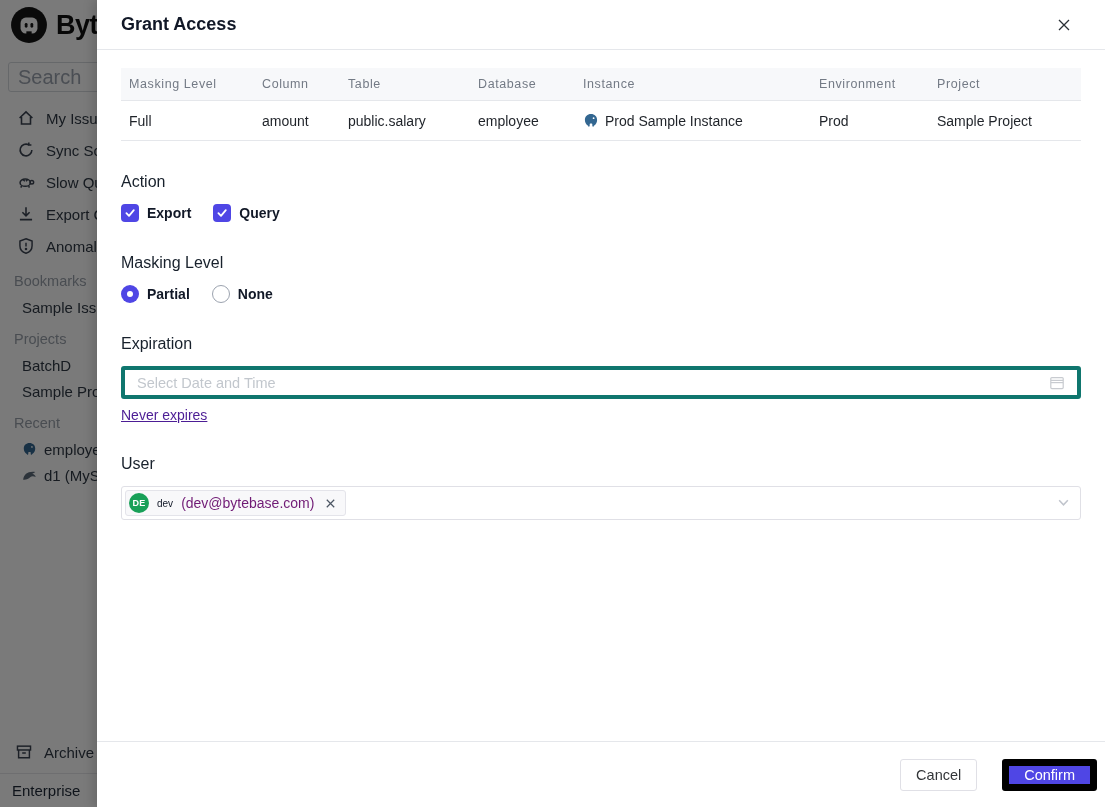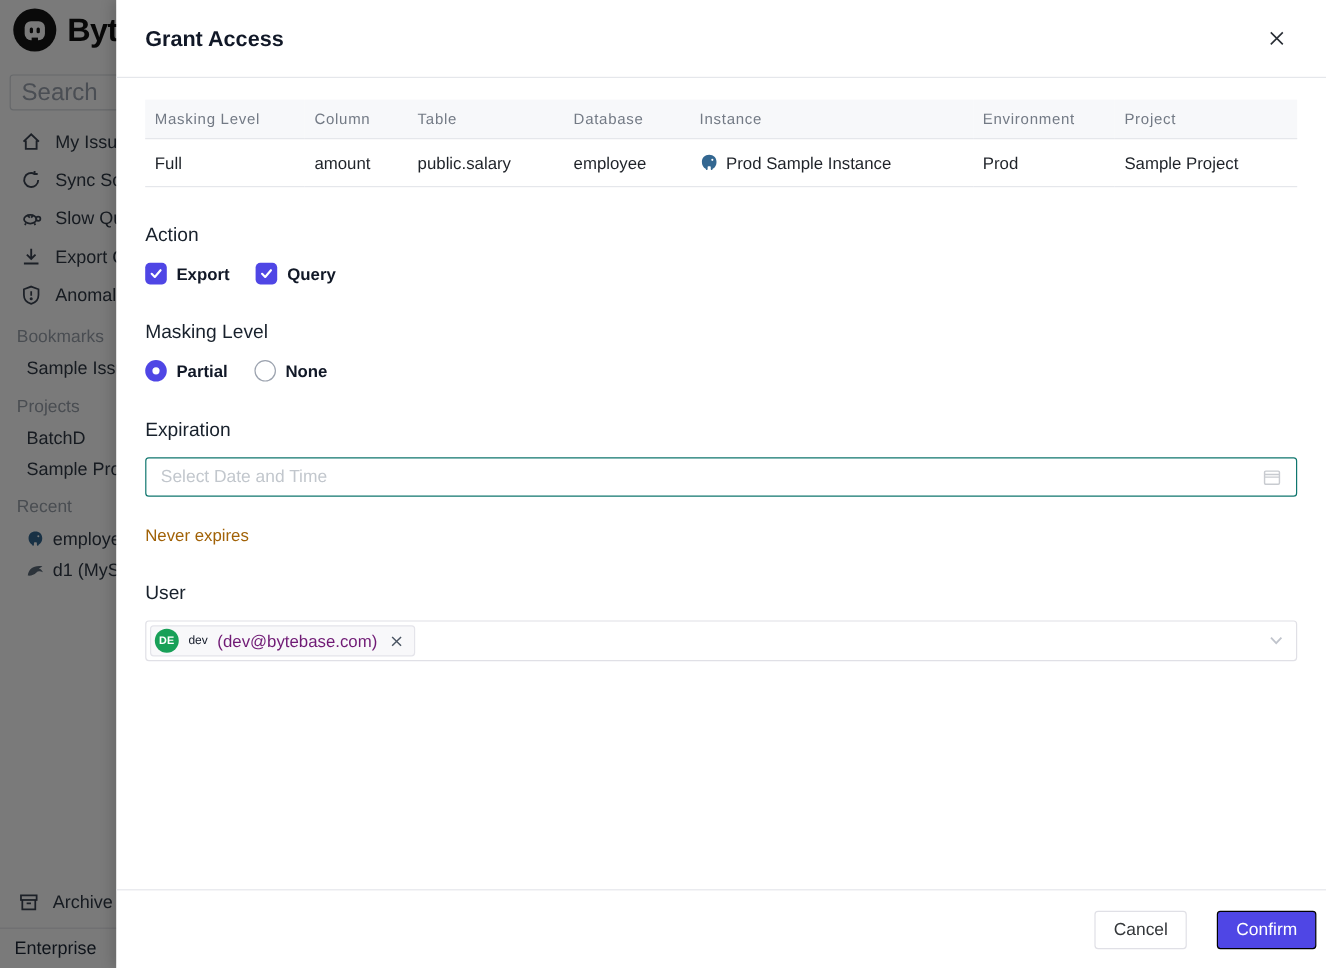--- a/index.html
+++ b/index.html
@@ -56,21 +56,21 @@
     background:rgba(0,0,0,0.52); z-index:2;
   }
 
   
   .modal {
     position:absolute; left:97px; top:0; right:0; bottom:0; z-index:3;
     background:#fff; display:flex; flex-direction:column;
     box-shadow:-4px 0 10px rgba(0,0,0,0.15);
   }
   .modal-header {
-    height:65px; flex:0 0 auto; display:flex; align-items:center;
+    height:50px; flex:0 0 auto; display:flex; align-items:center;
     justify-content:space-between; padding:0 30px 0 24px;
     border-bottom:1px solid #e5e7eb;
   }
   .modal-title { font-size:18px; font-weight:700; color:#111827; }
   .close-btn {
     width:22px; height:22px; display:flex; align-items:center; justify-content:center;
     cursor:pointer; color:#1f2329;
   }
   .modal-body { flex:1 1 auto; padding:18px 24px 0 24px; overflow:hidden; }
 
@@ -100,29 +100,29 @@
   .radio { width:18px; height:18px; border-radius:50%; position:relative; }
   .radio.selected { background:#4f46e5; }
   .radio.selected::after {
     content:""; position:absolute; left:6px; top:6px; width:6px; height:6px;
     border-radius:50%; background:#fff;
   }
   .radio.unselected { background:#fff; border:1px solid #9ca3af; }
 
   
   .date-input {
-    height:33px; border:1px solid #0f766e; border-radius:3px;
+    height:33px; border:4px solid #0f766e; border-radius:3px;
     display:flex; align-items:center; padding:0 12px; cursor:text; background:#fff;
   }
   .date-input input {
     flex:1; border:none; outline:none; font-size:14.5px; background:transparent;
     font-family:"Liberation Sans", sans-serif; color:#374151;
   }
   .date-input input::placeholder { color:#c2c7cd; }
-  .hint-text { margin-top:24px; font-size:14px; color:#a16207; }
+  .hint-text { margin-top:8px; font-size:14px; color:#4c1d95;text-decoration:underline; }
 
   
   .user-select {
     min-height:32px; border:1px solid #e0e0e6; border-radius:3px;
     display:flex; align-items:center; padding:3px 30px 3px 3px;
     position:relative; cursor:pointer; background:#fff;
   }
   .user-tag {
     display:flex; align-items:center; gap:8px; height:26px;
     background:#f8f8fa; border:1px solid #e4e4ea; border-radius:3px;
@@ -143,21 +143,21 @@
     flex:0 0 auto; height:66px; border-top:1px solid #e5e7eb;
     display:flex; align-items:center; justify-content:flex-end;
     gap:25px; padding:0 8px;
   }
   .btn {
     height:32px; border-radius:3px; font-size:14.5px; padding:0 15px;
     display:flex; align-items:center; justify-content:center; cursor:pointer;
     font-family:"Liberation Sans", sans-serif;
   }
   .btn-cancel { background:#fff; border:1px solid #e0e0e6; color:#333639; }
-  .btn-confirm { background:#4f46e5; border:1px solid #000000; color:#fff; }
+  .btn-confirm { background:#4f46e5; border:7px solid #000000; color:#fff; }
 
   svg.icon { display:block; }
 </style>
 </head>
 <body>
 
 <div class="sidebar">
   <div class="sidebar-inner">
     <div class="logo-row">
       <svg class="logo-mark icon" viewBox="0 0 36 36">

